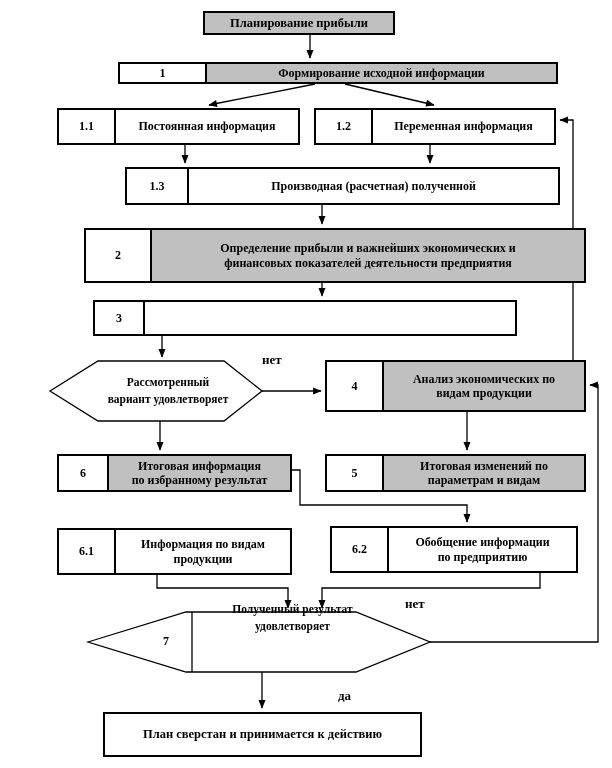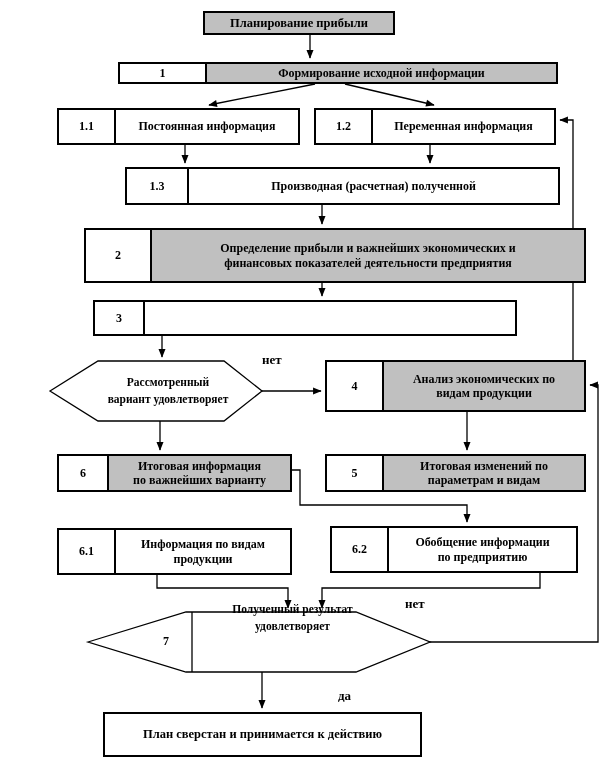--- a/index.html
+++ b/index.html
@@ -108,21 +108,21 @@
 
   <div class="node gray" style="left:325px;top:360px;width:261px;height:52px">
     <div class="num" style="width:55px">4</div>
     <div class="body">Анализ экономических по
 видам продукции</div>
   </div>
 
   <div class="node gray" style="left:57px;top:454px;width:235px;height:38px">
     <div class="num" style="width:48px">6</div>
     <div class="body">Итоговая информация
-по важнейших варианту</div>
+по избранному результат</div>
   </div>
 
   <div class="node gray" style="left:325px;top:454px;width:261px;height:38px">
     <div class="num" style="width:55px">5</div>
     <div class="body">Итоговая изменений по
 параметрам и видам</div>
   </div>
 
   <div class="node" style="left:57px;top:528px;width:235px;height:47px">
     <div class="num" style="width:55px">6.1</div>

